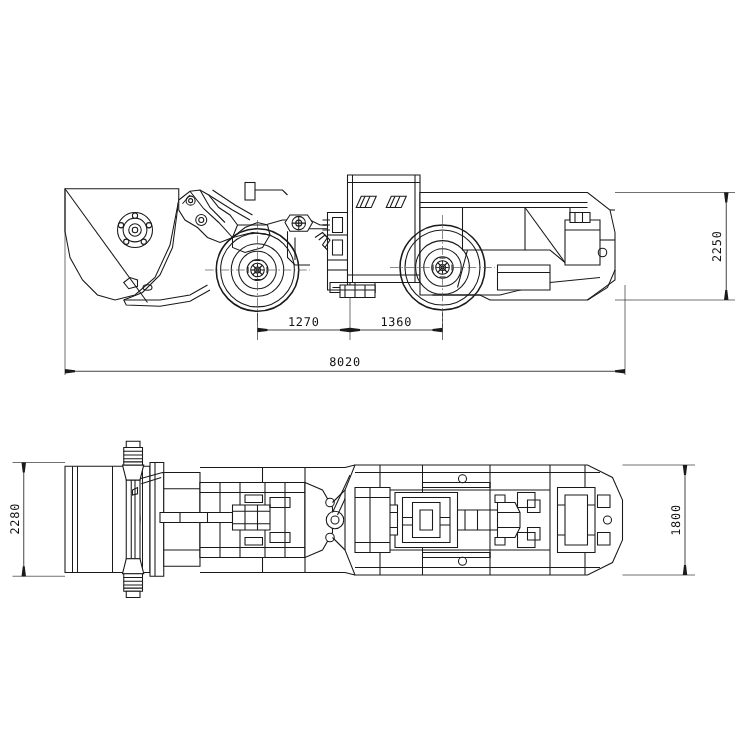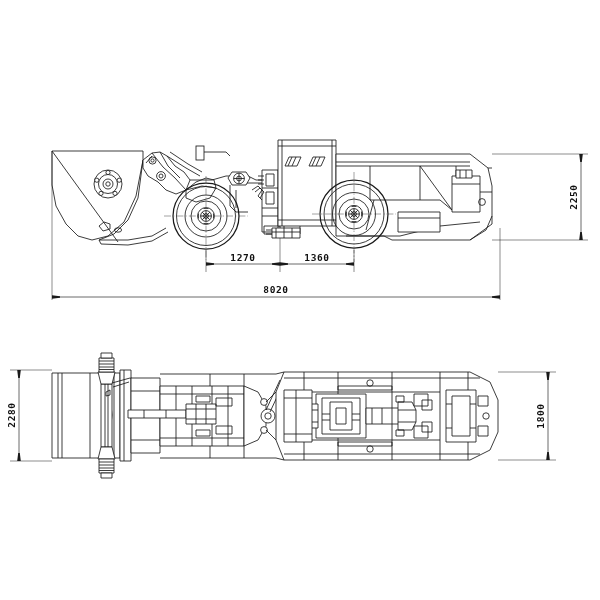--- a/index.html
+++ b/index.html
@@ -10,21 +10,20 @@
   }
   body {
     font-family: "Liberation Sans", sans-serif;
   }
   #drawing-root {
     position: relative;
     width: 600px;
     height: 600px;
     background: #ffffff;
     overflow: hidden;
-    font-weight: bold;
   }
   svg.cad {
     display: block;
     width: 600px;
     height: 600px;
   }
   .ln   { fill: none; stroke: #1a1a1a; stroke-width: 0.85; stroke-linejoin: miter; stroke-linecap: butt; }
   .lnh  { fill: none; stroke: #1a1a1a; stroke-width: 1.25; }
   .fillw{ fill: #ffffff; stroke: #1a1a1a; stroke-width: 0.85; }
   .cl   { fill: none; stroke: #555; stroke-width: 0.55; stroke-dasharray: 7 2 1.4 2; }

